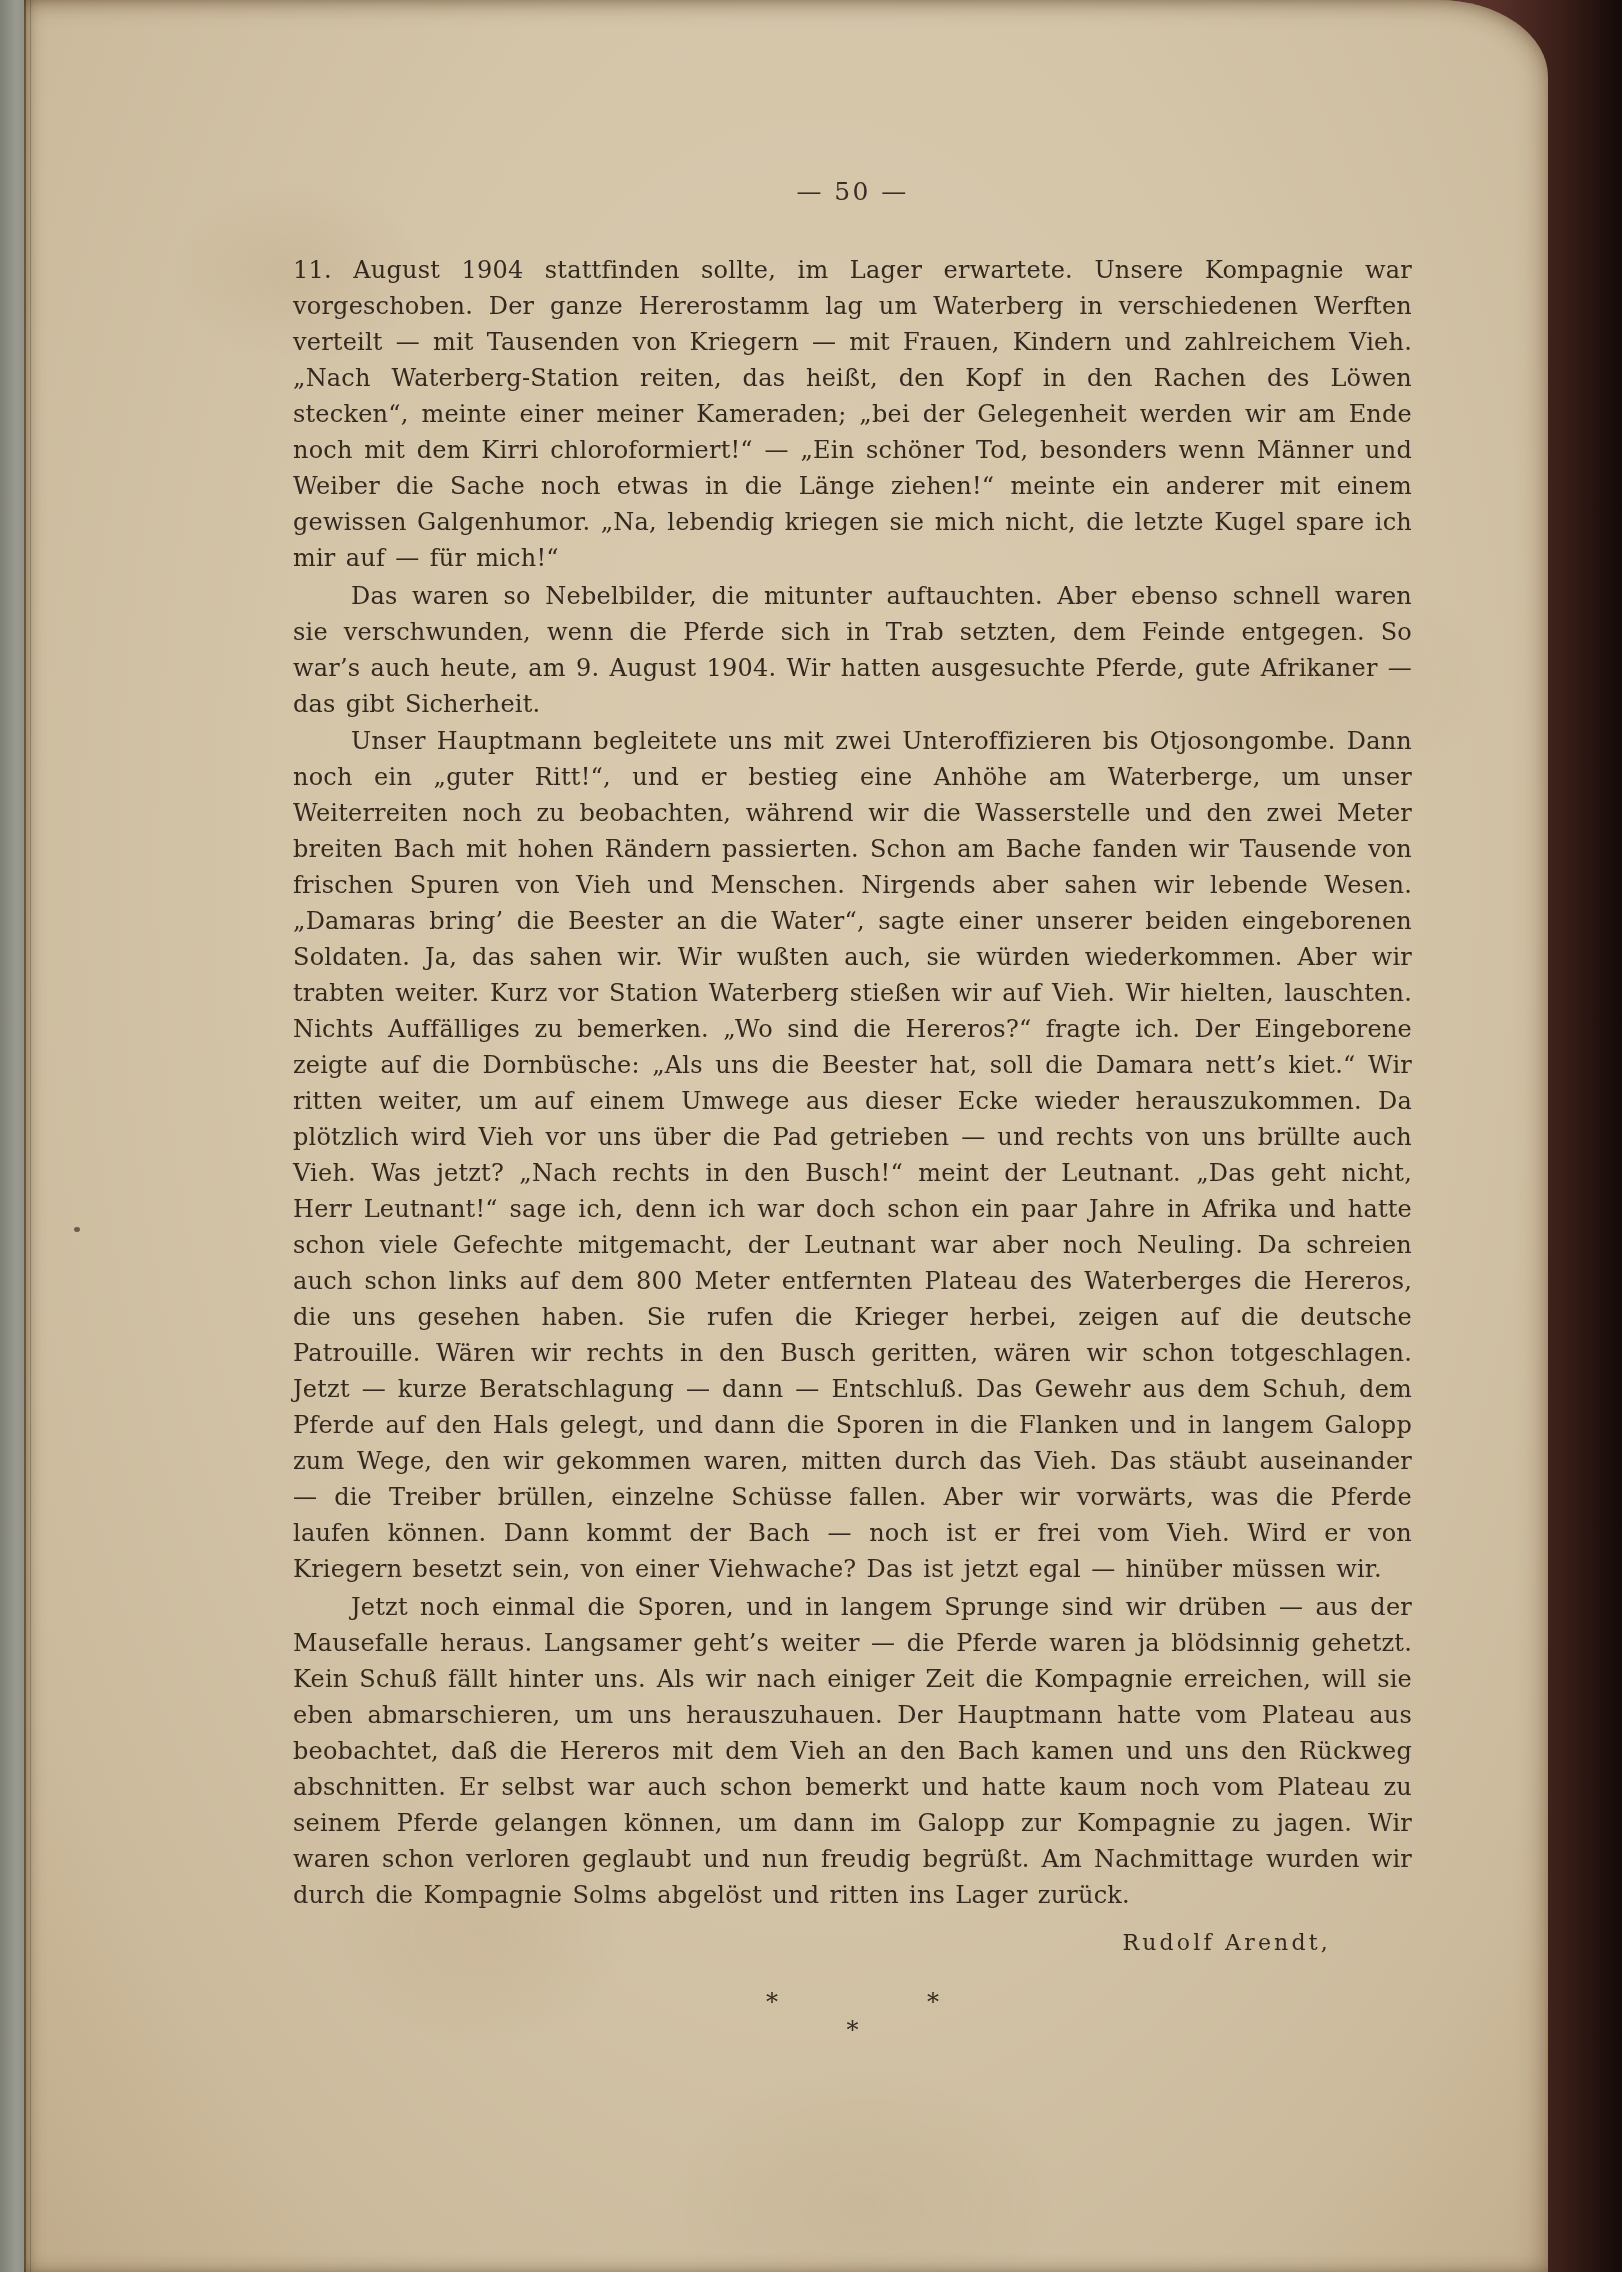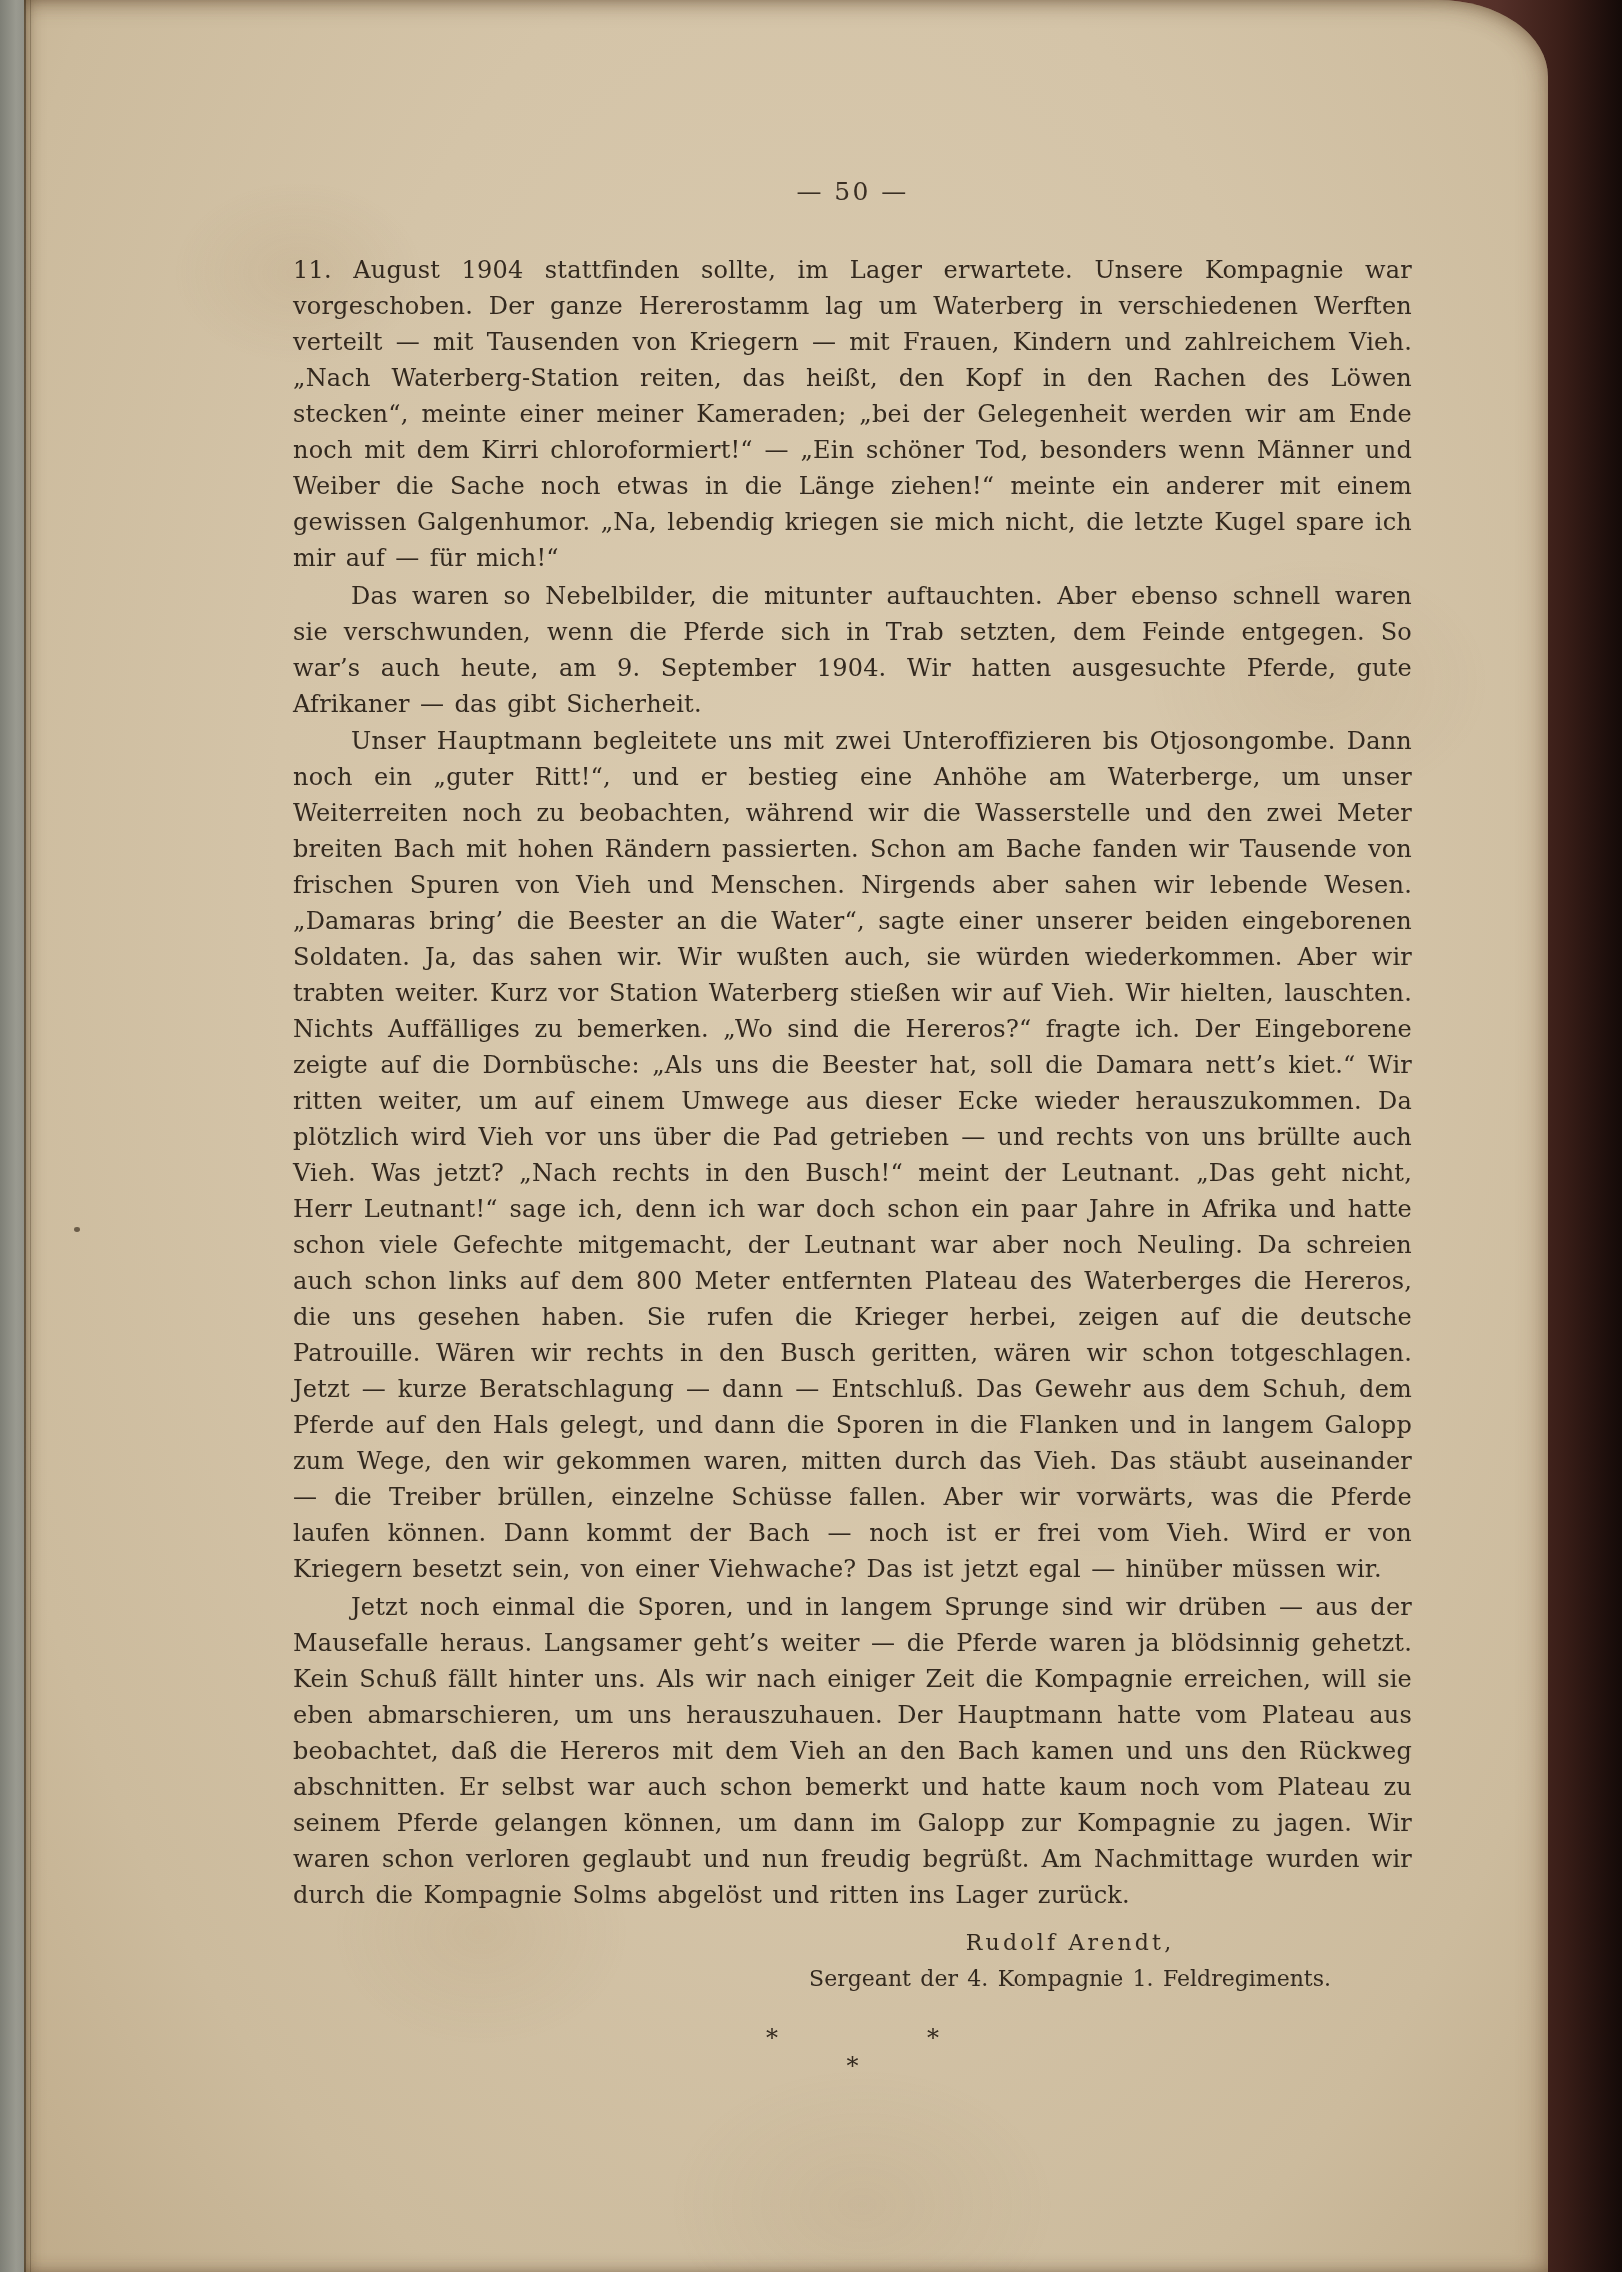--- a/index.html
+++ b/index.html
@@ -110,30 +110,29 @@
     <div class="speck"></div>
 
     <div class="content">
 
       <div class="page-number">—  50  —</div>
 
       <div class="body-text">
 
           <p>11. August 1904 stattfinden sollte, im Lager erwartete. Unsere Kompagnie war vorgeschoben. Der ganze Hererostamm lag um Waterberg in verschiedenen Werften verteilt — mit Tausenden von Kriegern — mit Frauen, Kindern und zahlreichem Vieh. „Nach Waterberg-Station reiten, das heißt, den Kopf in den Rachen des Löwen stecken“, meinte einer meiner Kameraden; „bei der Gelegenheit werden wir am Ende noch mit dem Kirri chloroformiert!“ — „Ein schöner Tod, besonders wenn Männer und Weiber die Sache noch etwas in die Länge ziehen!“ meinte ein anderer mit einem gewissen Galgenhumor. „Na, lebendig kriegen sie mich nicht, die letzte Kugel spare ich mir auf — für mich!“</p>
 
-          <p>Das waren so Nebelbilder, die mitunter auftauchten. Aber ebenso schnell waren sie verschwunden, wenn die Pferde sich in Trab setzten, dem Feinde entgegen. So war’s auch heute, am 9. September 1904. Wir hatten ausgesuchte Pferde, gute Afrikaner — das gibt Sicherheit.</p>
+          <p>Das waren so Nebelbilder, die mitunter auftauchten. Aber ebenso schnell waren sie verschwunden, wenn die Pferde sich in Trab setzten, dem Feinde entgegen. So war’s auch heute, am 9. August 1904. Wir hatten ausgesuchte Pferde, gute Afrikaner — das gibt Sicherheit.</p>
 
           <p>Unser Hauptmann begleitete uns mit zwei Unteroffizieren bis Otjosongombe. Dann noch ein „guter Ritt!“, und er bestieg eine Anhöhe am Waterberge, um unser Weiterreiten noch zu beobachten, während wir die Wasserstelle und den zwei Meter breiten Bach mit hohen Rändern passierten. Schon am Bache fanden wir Tausende von frischen Spuren von Vieh und Menschen. Nirgends aber sahen wir lebende Wesen. „Damaras bring’ die Beester an die Water“, sagte einer unserer beiden eingeborenen Soldaten. Ja, das sahen wir. Wir wußten auch, sie würden wiederkommen. Aber wir trabten weiter. Kurz vor Station Waterberg stießen wir auf Vieh. Wir hielten, lauschten. Nichts Auffälliges zu bemerken. „Wo sind die Hereros?“ fragte ich. Der Eingeborene zeigte auf die Dornbüsche: „Als uns die Beester hat, soll die Damara nett’s kiet.“ Wir ritten weiter, um auf einem Umwege aus dieser Ecke wieder herauszukommen. Da plötzlich wird Vieh vor uns über die Pad getrieben — und rechts von uns brüllte auch Vieh. Was jetzt? „Nach rechts in den Busch!“ meint der Leutnant. „Das geht nicht, Herr Leutnant!“ sage ich, denn ich war doch schon ein paar Jahre in Afrika und hatte schon viele Gefechte mitgemacht, der Leutnant war aber noch Neuling. Da schreien auch schon links auf dem 800 Meter entfernten Plateau des Waterberges die Hereros, die uns gesehen haben. Sie rufen die Krieger herbei, zeigen auf die deutsche Patrouille. Wären wir rechts in den Busch geritten, wären wir schon totgeschlagen. Jetzt — kurze Beratschlagung — dann — Entschluß. Das Gewehr aus dem Schuh, dem Pferde auf den Hals gelegt, und dann die Sporen in die Flanken und in langem Galopp zum Wege, den wir gekommen waren, mitten durch das Vieh. Das stäubt auseinander — die Treiber brüllen, einzelne Schüsse fallen. Aber wir vorwärts, was die Pferde laufen können. Dann kommt der Bach — noch ist er frei vom Vieh. Wird er von Kriegern besetzt sein, von einer Viehwache? Das ist jetzt egal — hinüber müssen wir.</p>
 
           <p>Jetzt noch einmal die Sporen, und in langem Sprunge sind wir drüben — aus der Mausefalle heraus. Langsamer geht’s weiter — die Pferde waren ja blödsinnig gehetzt. Kein Schuß fällt hinter uns. Als wir nach einiger Zeit die Kompagnie erreichen, will sie eben abmarschieren, um uns herauszuhauen. Der Hauptmann hatte vom Plateau aus beobachtet, daß die Hereros mit dem Vieh an den Bach kamen und uns den Rückweg abschnitten. Er selbst war auch schon bemerkt und hatte kaum noch vom Plateau zu seinem Pferde gelangen können, um dann im Galopp zur Kompagnie zu jagen. Wir waren schon verloren geglaubt und nun freudig begrüßt. Am Nachmittage wurden wir durch die Kompagnie Solms abgelöst und ritten ins Lager zurück.</p>
         </div>
 
       <div class="signature">
         <div class="sig-name">Rudolf Arendt,</div>
-        <div class="sig-title">Sergeant der 4. Kompagnie 1. Feldregiments.</div>
       </div>
 
       <div class="dinkus">
         <div class="dinkus-row">
           <span class="ast">*</span>
           <span class="ast">*</span>
         </div>
         <span class="ast ast-bottom">*</span>
       </div>
 

